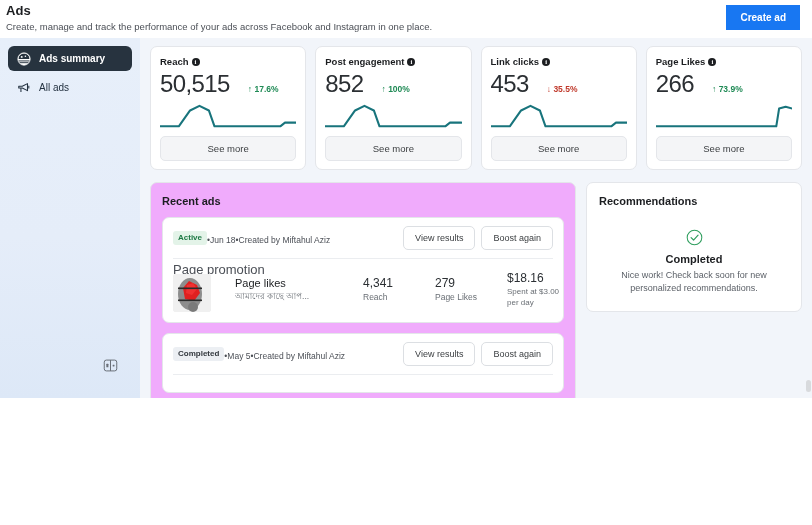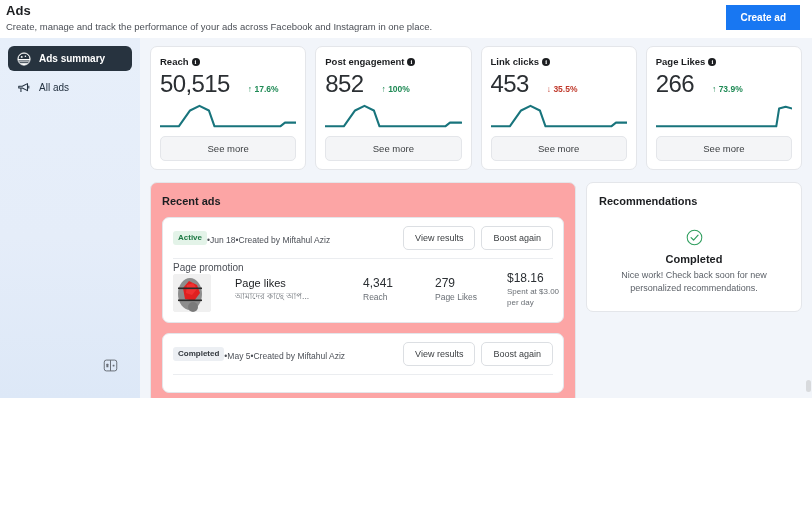--- a/index.html
+++ b/index.html
@@ -127,21 +127,21 @@
     font-family: "Liberation Sans", sans-serif;
     font-size: 9.5px; padding: 6px 0; cursor: pointer;
     margin-top: 5px;
   }
 
   
   .lower-row { display: flex; gap: 10px; margin-top: 12px; align-items: flex-start; }
 
   .recent-card {
     flex: 1 1 auto;
-    background: #fca5a5;
+    background: #f0abfc;
     border: 1px solid #e4e6ea;
     border-radius: 7px;
     padding: 12px 11px 10px 11px;
     min-width: 0;
   }
   .recent-title { font-size: 11px; font-weight: bold; color: #1c1e21; }
 
   .ad-item {
     border: 1px solid #e4e6ea;
     border-radius: 7px;
@@ -165,21 +165,21 @@
     border-radius: 5px; font-family: "Liberation Sans", sans-serif;
     font-size: 9px; color: #3d4043;
     padding: 6px 11px; cursor: pointer; white-space: nowrap;
   }
   .ad-divider { height: 1px; background: #ebedf0; margin: 0 10px; }
 
   .ad-body { display: flex; align-items: center; padding: 7px 10px 10px 10px; gap: 10px; }
   .thumb-col { position: relative; width: 52px; flex: 0 0 52px; }
   .thumb-caption {
     position: absolute; left: 0; top: -4px;
-    font-size: 10px; color: #4b4f56; white-space: nowrap; text-align: center;
+    font-size: 13px; color: #4b4f56; white-space: nowrap; text-align: center;
   }
   .thumb {
     width: 38px; height: 38px; margin-top: 8px;
     border-radius: 3px; overflow: hidden;
     background: #efefef; position: relative;
   }
   .ad-text-col { flex: 0 0 118px; min-width: 0; }
   .ad-headline { font-size: 11px; color: #1c1e21; line-height: 14px; }
   .ad-sub { font-size: 8.5px; color: #6a6f75; line-height: 13px; white-space: nowrap; overflow: hidden; }
   .metric-col { flex: 0 0 auto; min-width: 62px; }

